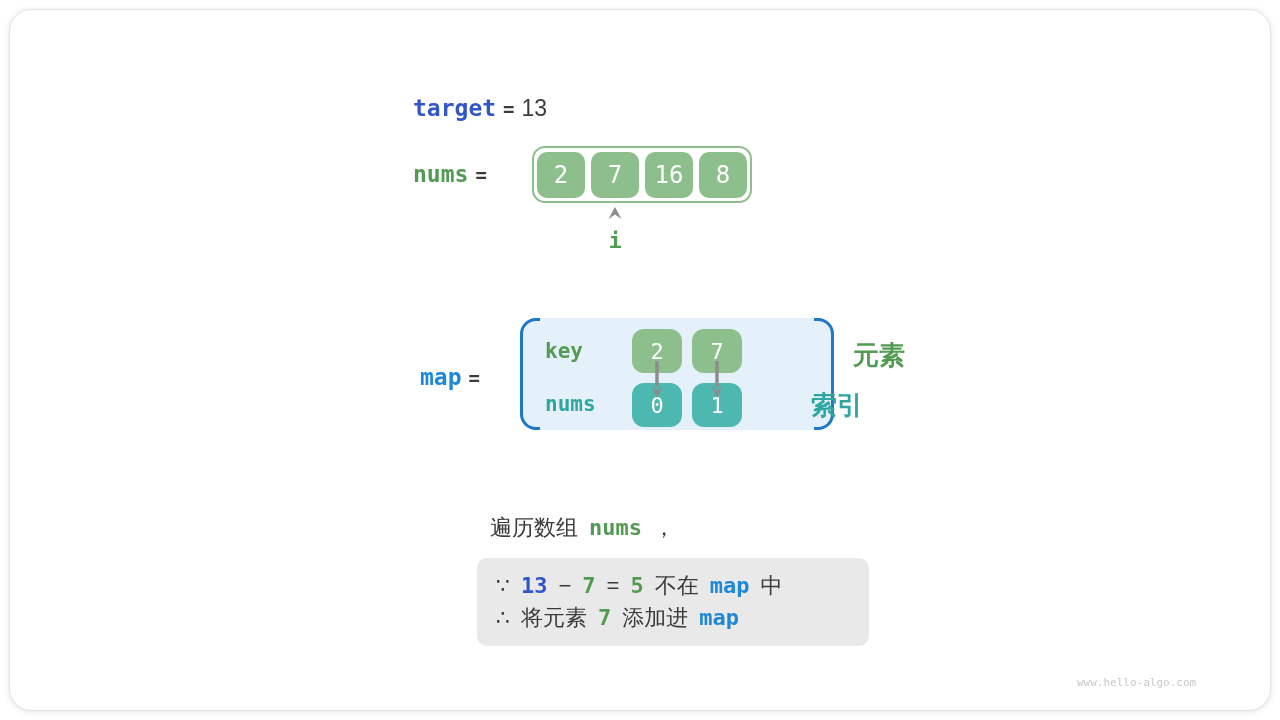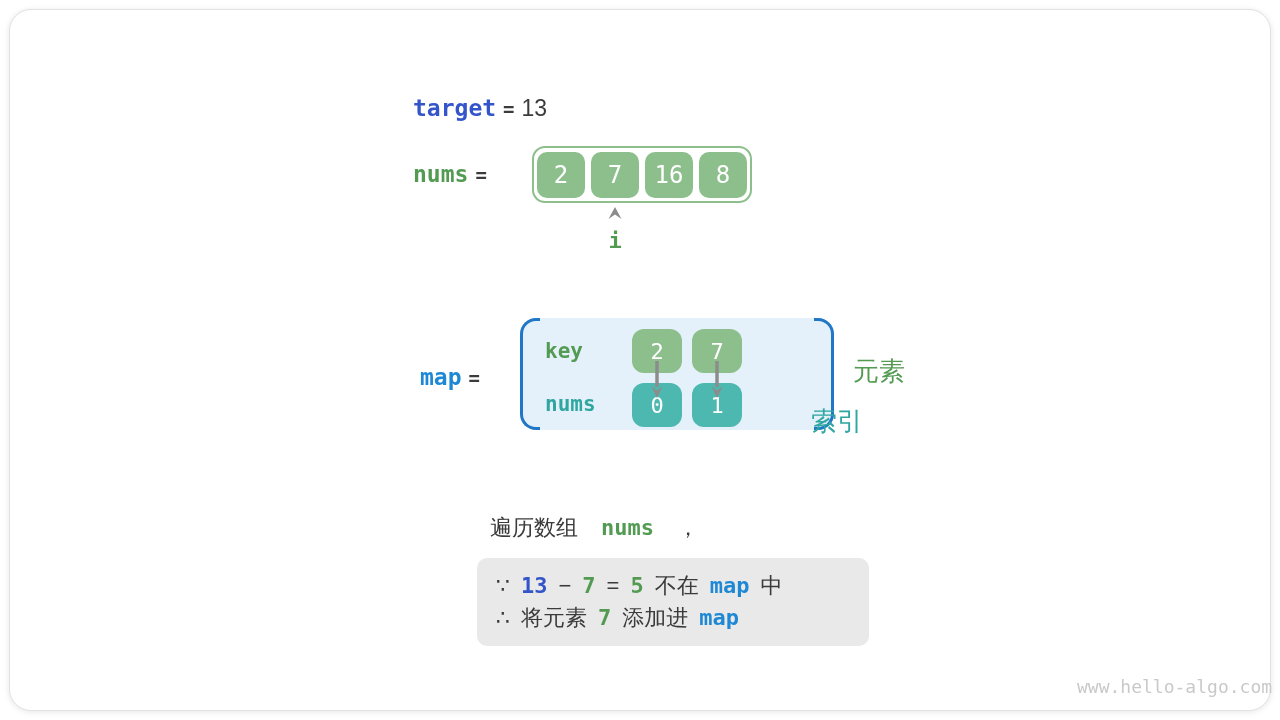--- a/index.html
+++ b/index.html
@@ -58,34 +58,34 @@
   .value-label{left:25px;top:74px;}
   .map-cell{position:absolute;width:50px;height:44px;border-radius:12px;color:#fff;
       font-family:"DejaVu Sans Mono","Liberation Mono",monospace;font-size:22px;
       display:flex;align-items:center;justify-content:center;}
   .kcell{top:11px;background:var(--green-fill);}
   .vcell{top:65px;background:var(--teal-fill);}
   .col0{left:112px;} .col1{left:172px;}
   .map-arrow{position:absolute;top:43px;width:12px;height:37px;}
   .arrow0{left:131px;} .arrow1{left:191px;}
 
-  .side-label{font-weight:normal;font-size:26px;margin-top:16px;}
+  .side-label{font-weight:bold;font-size:26px;}
   .side-elem{left:853px;top:338px;}
   .side-idx{left:811px;top:388px;}
 
-  .caption{left:490px;top:513px;display:flex;align-items:baseline;gap:23px;font-size:22px;}
+  .caption{left:490px;top:513px;display:flex;align-items:baseline;gap:11px;font-size:22px;}
   .caption .code{font-size:22px;}
 
   .note{left:477px;top:558px;width:392px;height:88px;background:var(--note-bg);border-radius:10px;
       padding:13px 19px;display:flex;flex-direction:column;justify-content:space-between;}
   .note-line{display:flex;align-items:baseline;gap:11px;font-size:22px;}
   .note-line .code{font-size:22px;}
 
   .watermark{left:1077px;top:676px;font-family:"DejaVu Sans Mono","Liberation Mono",monospace;
-      font-size:18px;color:var(--watermark);}
+      font-size:11px;color:var(--watermark);}
 </style>
 </head>
 <body>
 
 <div class="card"></div>
 
 <div class="abs assign target-assign">
   <span class="code c-indigo var">target</span>
   <span class="eq">=</span>
   <span class="plain">13</span>

